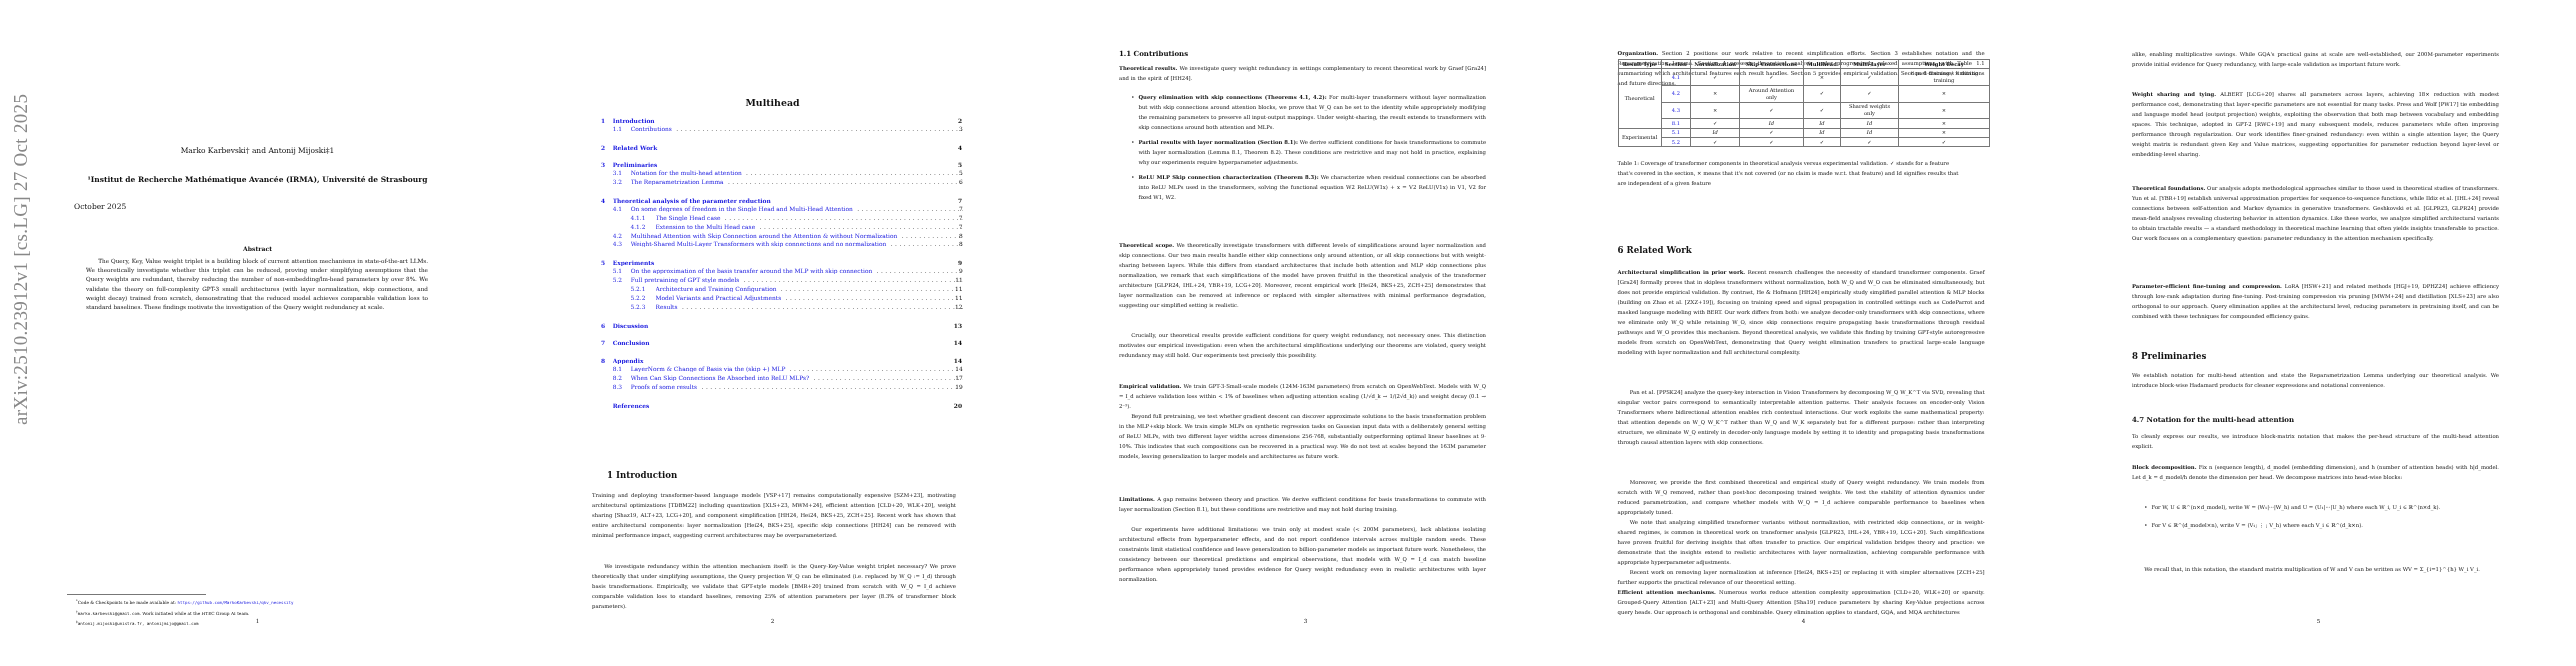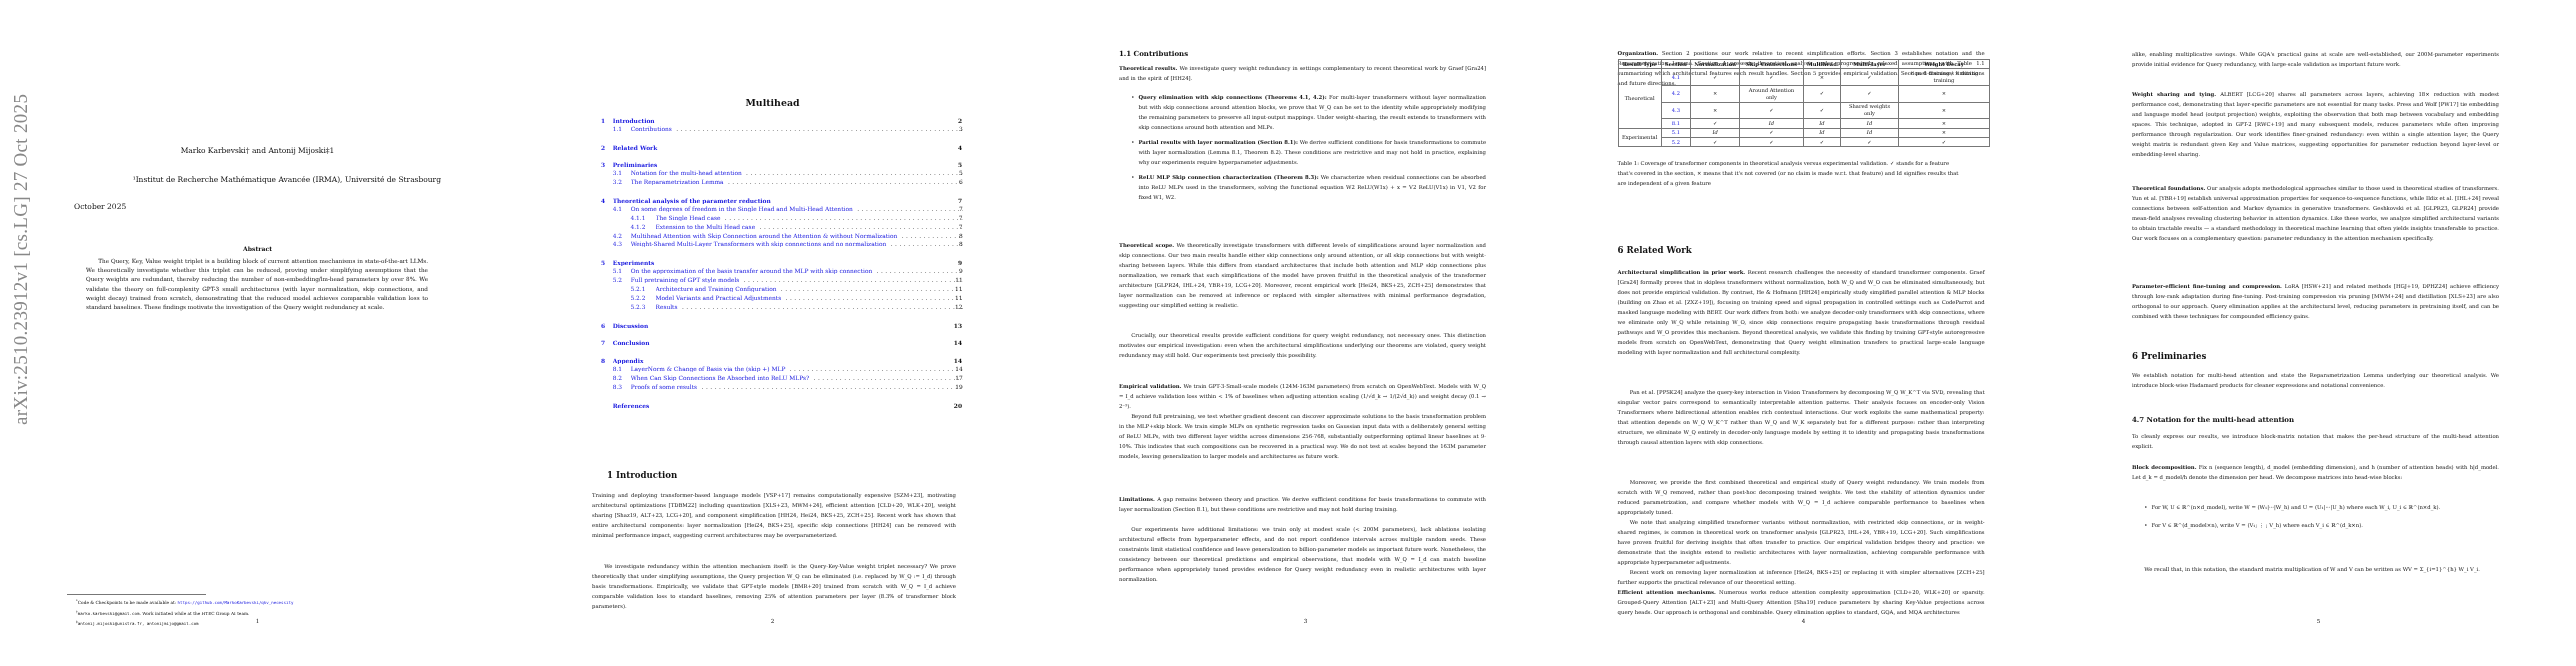--- a/index.html
+++ b/index.html
@@ -3,21 +3,21 @@
 <meta charset="utf-8">
 <style>
   html,body{margin:0;padding:0;background:#fff;}
   body{width:2576px;height:667px;overflow:hidden;position:relative;font-family:"DejaVu Serif","Liberation Serif",serif;color:#111;}
   .page{position:absolute;top:0;width:515px;height:667px;background:#fff;overflow:hidden;}
   .p1{left:0}.p2{left:515px}.p3{left:1048px}.p4{left:1546px}.p5{left:2061px}
   .pnum{position:absolute;top:618px;left:0;width:515px;text-align:center;font-size:5.6px;}
   .arxiv{position:absolute;left:10px;top:425px;transform-origin:left top;transform:rotate(-90deg);font-family:"Liberation Serif",serif;font-size:19px;color:#888;white-space:nowrap;letter-spacing:0.3px;}
   .title{position:absolute;left:74px;width:367px;top:79px;text-align:center;font-size:11.7px;line-height:18px;}
   .authors{position:absolute;left:74px;width:367px;top:146px;text-align:center;font-size:7.5px;}
-  .affil{position:absolute;left:74px;width:367px;top:175px;text-align:right;font-size:7.5px;}
+  .affil{position:absolute;left:74px;width:367px;top:175px;text-align:center;font-size:7.5px;font-weight:bold;}
   .date{position:absolute;left:74px;width:367px;top:202px;font-size:7.5px;}
   .abs-h{position:absolute;left:74px;width:367px;top:245px;text-align:center;font-weight:bold;font-size:6.1px;}
   .abs{position:absolute;left:86px;width:342px;top:257px;font-size:5.7px;line-height:9.2px;text-align:justify;text-indent:12.2px;}
   .fnrule{position:absolute;left:67px;top:594px;width:139px;border-top:0.6px solid #777;}
   .fn{position:absolute;left:76px;top:597px;width:389px;font-size:4.3px;line-height:8.3px;}
   .mono{font-family:"DejaVu Sans Mono","Liberation Mono",monospace;font-size:4.1px;}
   .lnk{color:#1a1adf;}
   .toc-h{position:absolute;left:74px;width:367px;top:97px;text-align:center;font-size:9.4px;font-weight:bold;}
   .toc-row{position:absolute;left:0;width:361px;font-size:5.9px;color:#1a1adf;display:flex;white-space:nowrap;}
   .toc-row .num{display:inline-block;}
@@ -292,21 +292,21 @@
   </div>
   <div class="pnum">4</div>
 </div>
 
 <div class="page p5">
   <div style="position:absolute;left:71px;top:0;width:372px;height:667px;">
     <div class="para" style="left:0;top:49px;width:367px;">alike, enabling multiplicative savings. While GQA's practical gains at scale are well-established, our 200M-parameter experiments provide initial evidence for Query redundancy, with large-scale validation as important future work.</div>
     <div class="para" style="left:0;top:89px;width:367px;"><b>Weight sharing and tying.</b> <span>ALBERT [LCG+20] shares all parameters across layers, achieving 18× reduction with modest performance cost, demonstrating that layer-specific parameters are not essential for many tasks. Press and Wolf [PW17] tie embedding and language model head (output projection) weights, exploiting the observation that both map between vocabulary and embedding spaces. This technique, adopted in GPT-2 [RWC+19] and many subsequent models, reduces parameters while often improving performance through regularization. Our work identifies finer-grained redundancy: even within a single attention layer, the Query weight matrix is redundant given Key and Value matrices, suggesting opportunities for parameter reduction beyond layer-level or embedding-level sharing.</span></div>
     <div class="para" style="left:0;top:183px;width:367px;"><b>Theoretical foundations.</b> <span>Our analysis adopts methodological approaches similar to those used in theoretical studies of transformers. Yun et al. [YBR+19] establish universal approximation properties for sequence-to-sequence functions, while Ildiz et al. [IHL+24] reveal connections between self-attention and Markov dynamics in generative transformers. Geshkovski et al. [GLPR23, GLPR24] provide mean-field analyses revealing clustering behavior in attention dynamics. Like these works, we analyze simplified architectural variants to obtain tractable results — a standard methodology in theoretical machine learning that often yields insights transferable to practice. Our work focuses on a complementary question: parameter redundancy in the attention mechanism specifically.</span></div>
     <div class="para" style="left:0;top:281px;width:367px;"><b>Parameter-efficient fine-tuning and compression.</b> <span>LoRA [HSW+21] and related methods [HGJ+19, DPHZ24] achieve efficiency through low-rank adaptation during fine-tuning. Post-training compression via pruning [MWM+24] and distillation [XLS+23] are also orthogonal to our approach. Query elimination applies at the architectural level, reducing parameters in pretraining itself, and can be combined with these techniques for compounded efficiency gains.</span></div>
-    <div class="h1" style="left:0;top:351px;">6    Preliminaries</div>
+    <div class="h1" style="left:0;top:351px;">8    Preliminaries</div>
     <div class="para" style="left:0;top:370px;width:367px;">We establish notation for multi-head attention and state the Reparametrization Lemma underlying our theoretical analysis. We introduce block-wise Hadamard products for cleaner expressions and notational convenience.</div>
     <div class="h2" style="left:0;top:415px;">4.7    Notation for the multi-head attention</div>
     <div class="para" style="left:0;top:431px;width:367px;">To cleanly express our results, we introduce block-matrix notation that makes the per-head structure of the multi-head attention explicit.</div>
     <div class="para" style="left:0;top:462px;width:367px;"><b>Block decomposition.</b> <span>Fix n (sequence length), d_model (embedding dimension), and h (number of attention heads) with h|d_model. Let d_k = d_model/h denote the dimension per head. We decompose matrices into head-wise blocks:</span></div>
     <ul class="bullets" style="left:0;top:502px;width:367px;">
       <li>For W, U ∈ ℝ^(n×d_model), write W = (W₁|···|W_h) and U = (U₁|···|U_h) where each W_i, U_i ∈ ℝ^(n×d_k).</li>
       <li style="margin-top:7.8px;">For V ∈ ℝ^(d_model×n), write V = (V₁; ⋮ ; V_h) where each V_i ∈ ℝ^(d_k×n).</li>
     </ul>
     <div class="para" style="left:0;top:564px;width:367px;text-indent:12.2px;">We recall that, in this notation, the standard matrix multiplication of W and V can be written as WV = Σ_{i=1}^{h} W_i V_i.</div>
   </div>

